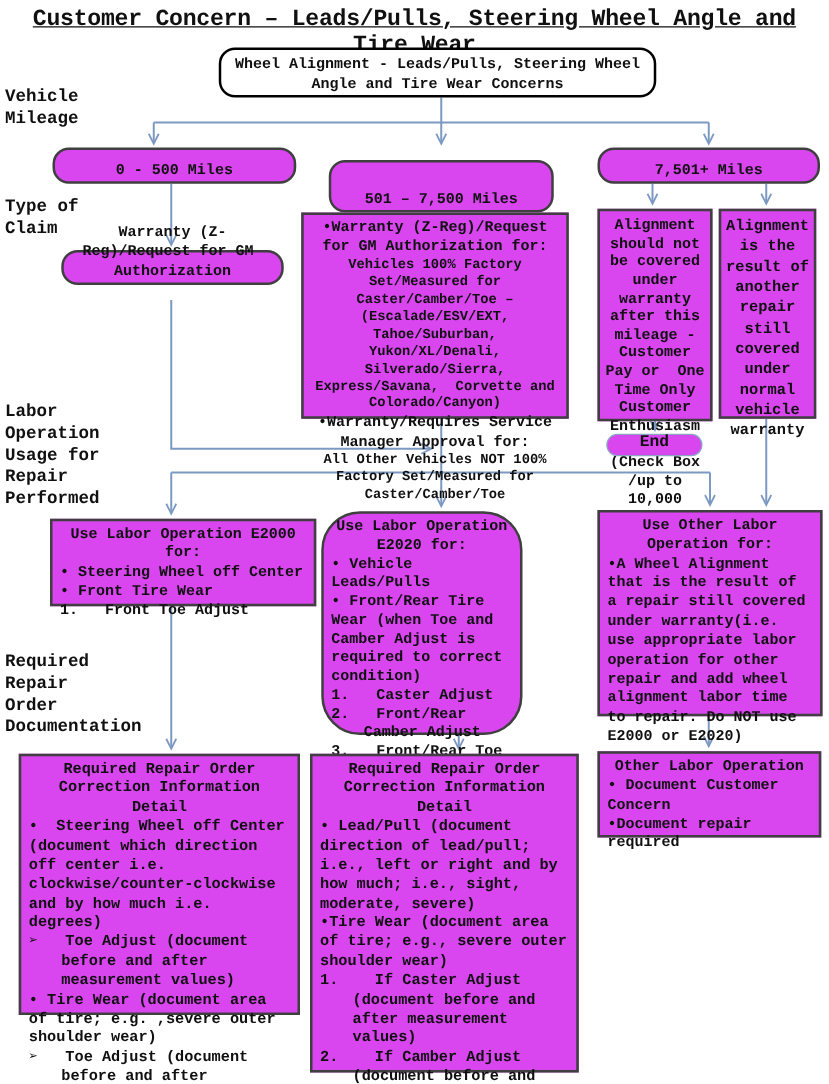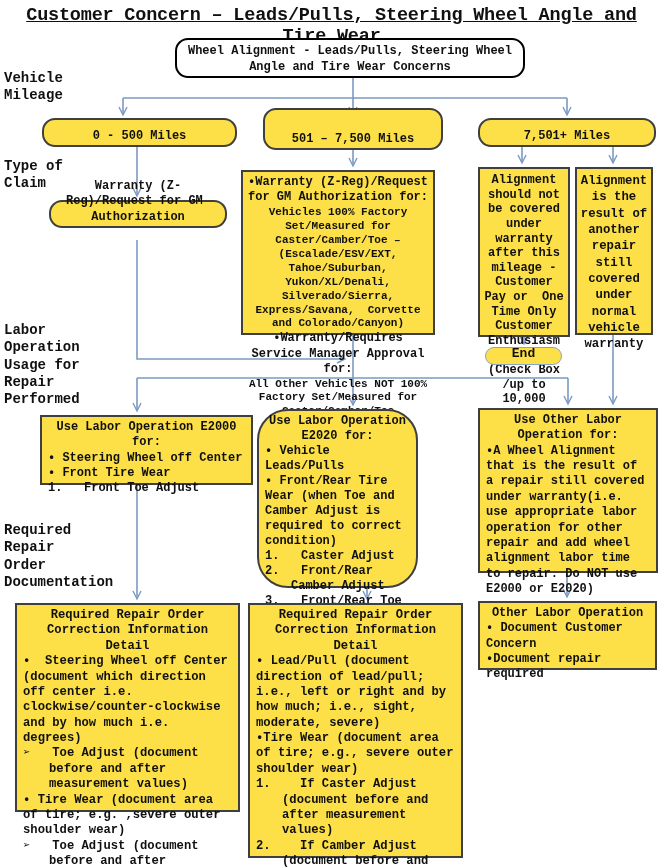--- a/index.html
+++ b/index.html
@@ -13,21 +13,21 @@
     position:absolute;left:0;right:0;top:5px;text-align:center;
     font-size:18.5px;font-weight:bold;text-decoration:underline;
     letter-spacing:-0.2px;z-index:1;
   }
   .rowlabel{
     position:absolute;font-size:14px;font-weight:bold;line-height:1.24;
     white-space:pre-line;z-index:1;
   }
   .box{
     position:absolute;box-sizing:border-box;z-index:1;
-    background:#fde047;border:2px solid #3f3f3f;
+    background:#d946ef;border:2px solid #3f3f3f;
     font-weight:bold;font-size:12px;line-height:1.28;
   }
   .white{background:#ffffff;border:2px solid #000000;}
   .flexc{display:flex;align-items:flex-end;justify-content:center;text-align:center;padding:1px 3px;border-radius:13px;}
   .pad{padding:3px 6px;}
   .ctr{text-align:center;}
   .small{font-size:11px;line-height:1.27;}
   .sm2{font-size:12px;line-height:1.22;}
   .hang{padding-left:26px;text-indent:-26px;}
   .endbox{border:1.5px solid #8aa5c4;font-size:13px;}
@@ -80,32 +80,32 @@
 Order
 Documentation</div>
 
   <div class="box white flexc" style="left:175px;top:38px;width:350px;height:40px;">
     <span>Wheel Alignment - Leads/Pulls, Steering Wheel Angle and Tire Wear Concerns</span>
   </div>
 
   <div class="box flexc" style="left:42px;top:118px;width:195px;height:29px;">
     <span>0 - 500 Miles</span>
   </div>
-  <div class="box flexc" style="left:263px;top:108px;width:180px;height:42px;">
+  <div class="box flexc" style="left:263px;top:128px;width:180px;height:42px;">
     <span>501 – 7,500 Miles</span>
   </div>
   <div class="box flexc" style="left:478px;top:118px;width:178px;height:29px;">
     <span>7,501+ Miles</span>
   </div>
 
   <div class="box flexc" style="left:49px;top:200px;width:178px;height:28px;">
     <span>Warranty (Z-Reg)/Request for GM&nbsp; Authorization</span>
   </div>
 
-  <div class="box pad ctr" style="left:241px;top:170px;width:194px;height:165px;padding:3px 4px;">
+  <div class="box pad ctr" style="left:241px;top:170px;width:214px;height:165px;padding:3px 4px;">
     <div>•Warranty (Z-Reg)/Request for GM Authorization for:</div>
     <div class="small">Vehicles 100% Factory Set/Measured for Caster/Camber/Toe – (Escalade/ESV/EXT, Tahoe/Suburban, Yukon/XL/Denali, Silverado/Sierra, Express/Savana,&nbsp; Corvette and Colorado/Canyon)</div>
     <div>•Warranty/Requires Service Manager Approval for:</div>
     <div class="small">All Other Vehicles NOT 100% Factory Set/Measured for Caster/Camber/Toe</div>
   </div>
 
   <div class="box pad ctr sm2" style="left:478px;top:167px;width:92px;height:170px;padding:4px 3px;">Alignment should not be covered under warranty after this mileage - Customer Pay or&nbsp; One Time Only Customer Enthusiasm Claim (Check Box /up to 10,000 miles)</div>
 
   <div class="box pad ctr" style="left:575px;top:167px;width:78px;height:168px;padding:4px 3px;font-size:12.3px;line-height:1.33;">Alignment is the result of another repair still covered under normal vehicle warranty</div>
 

